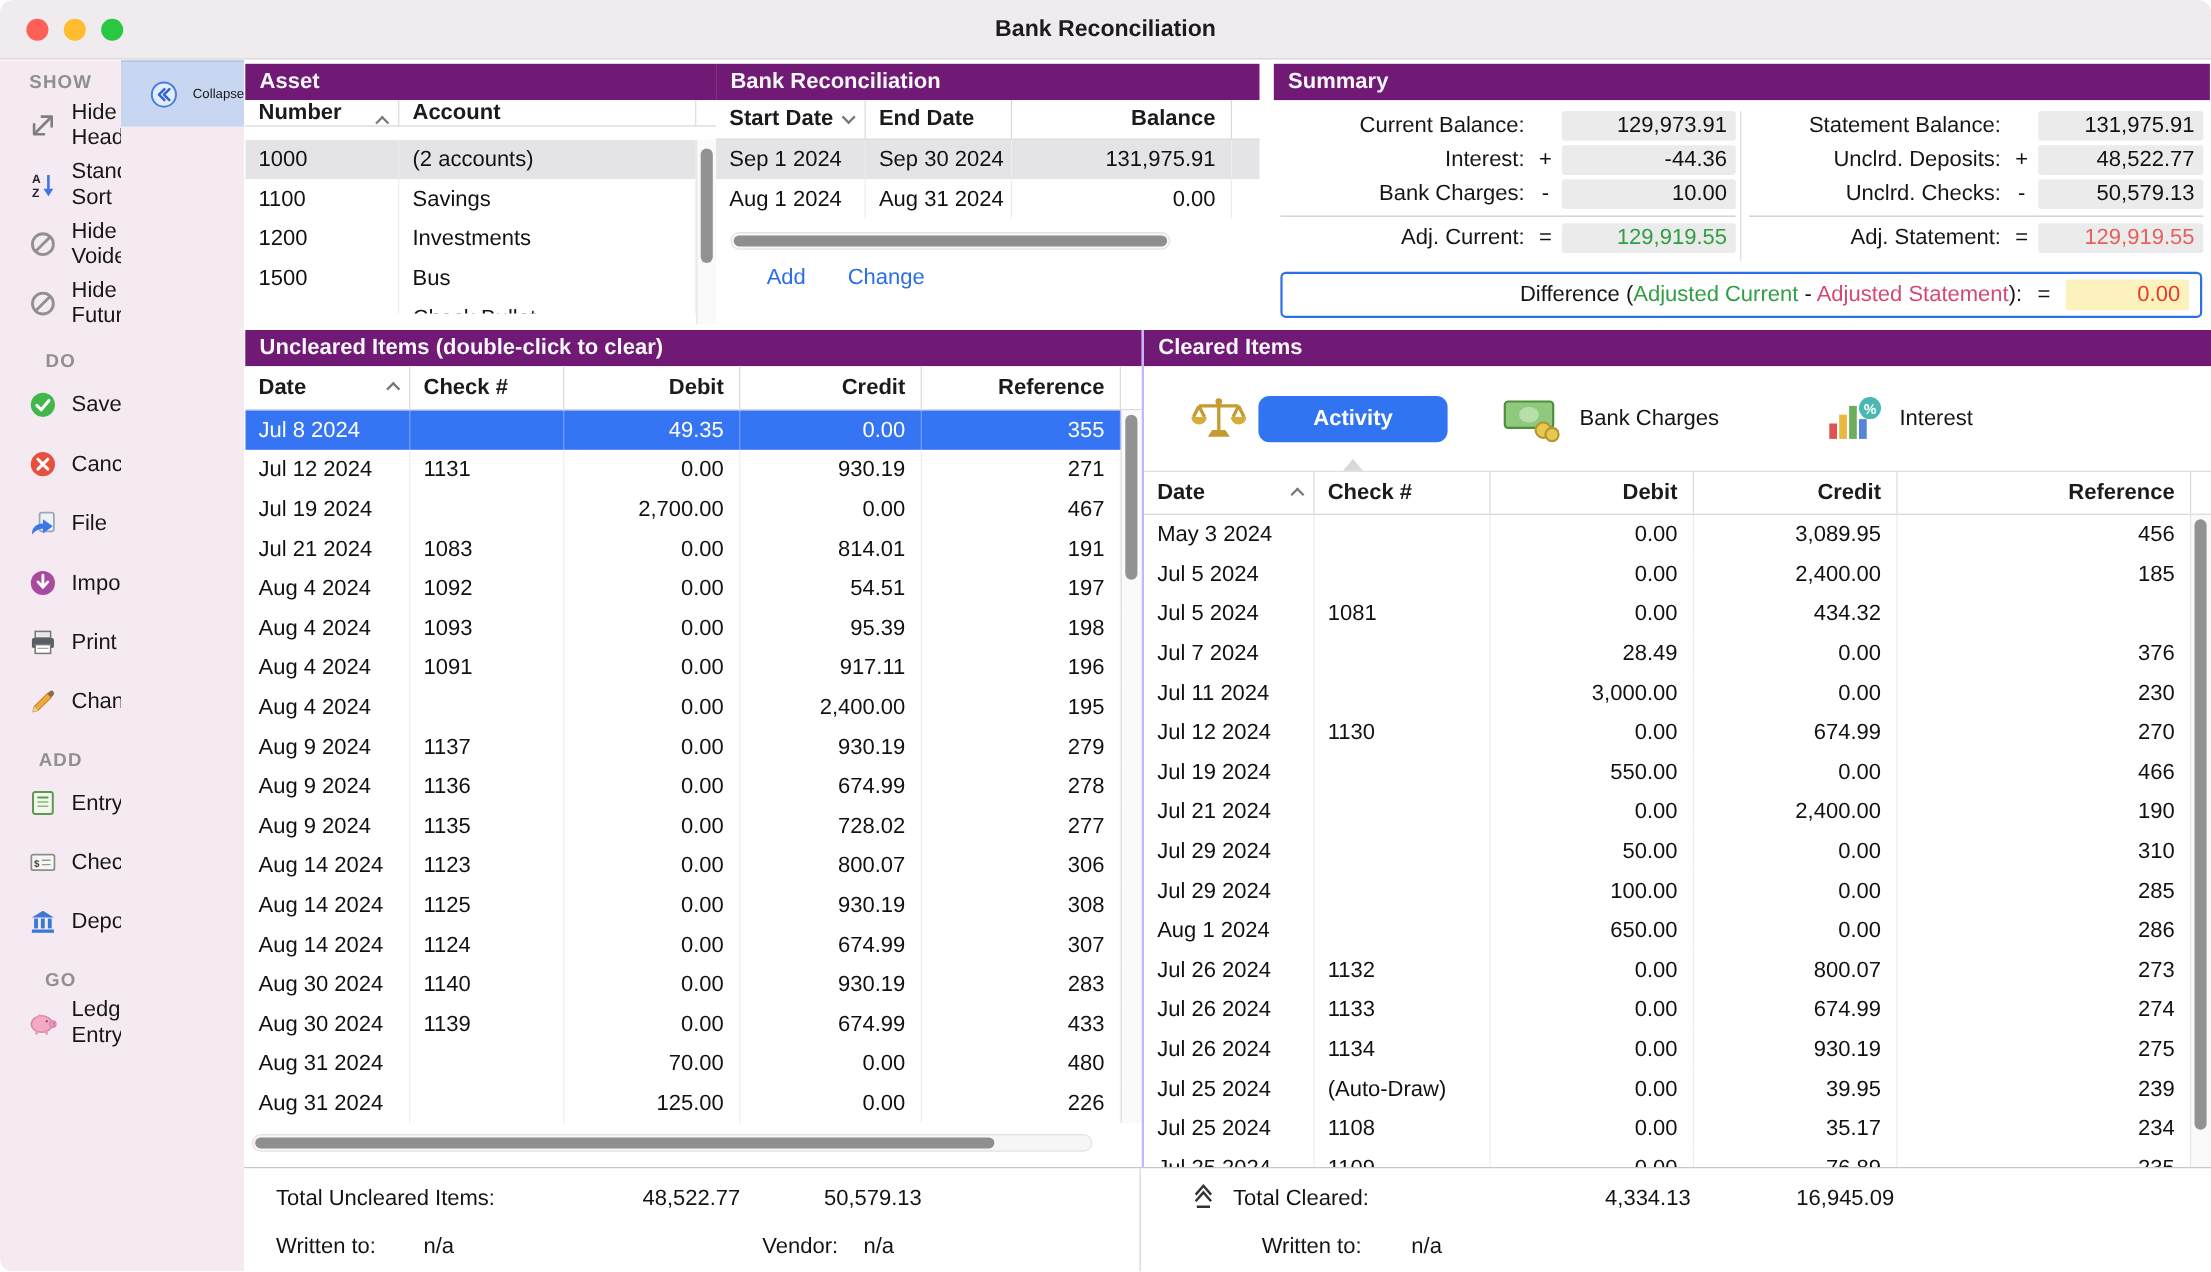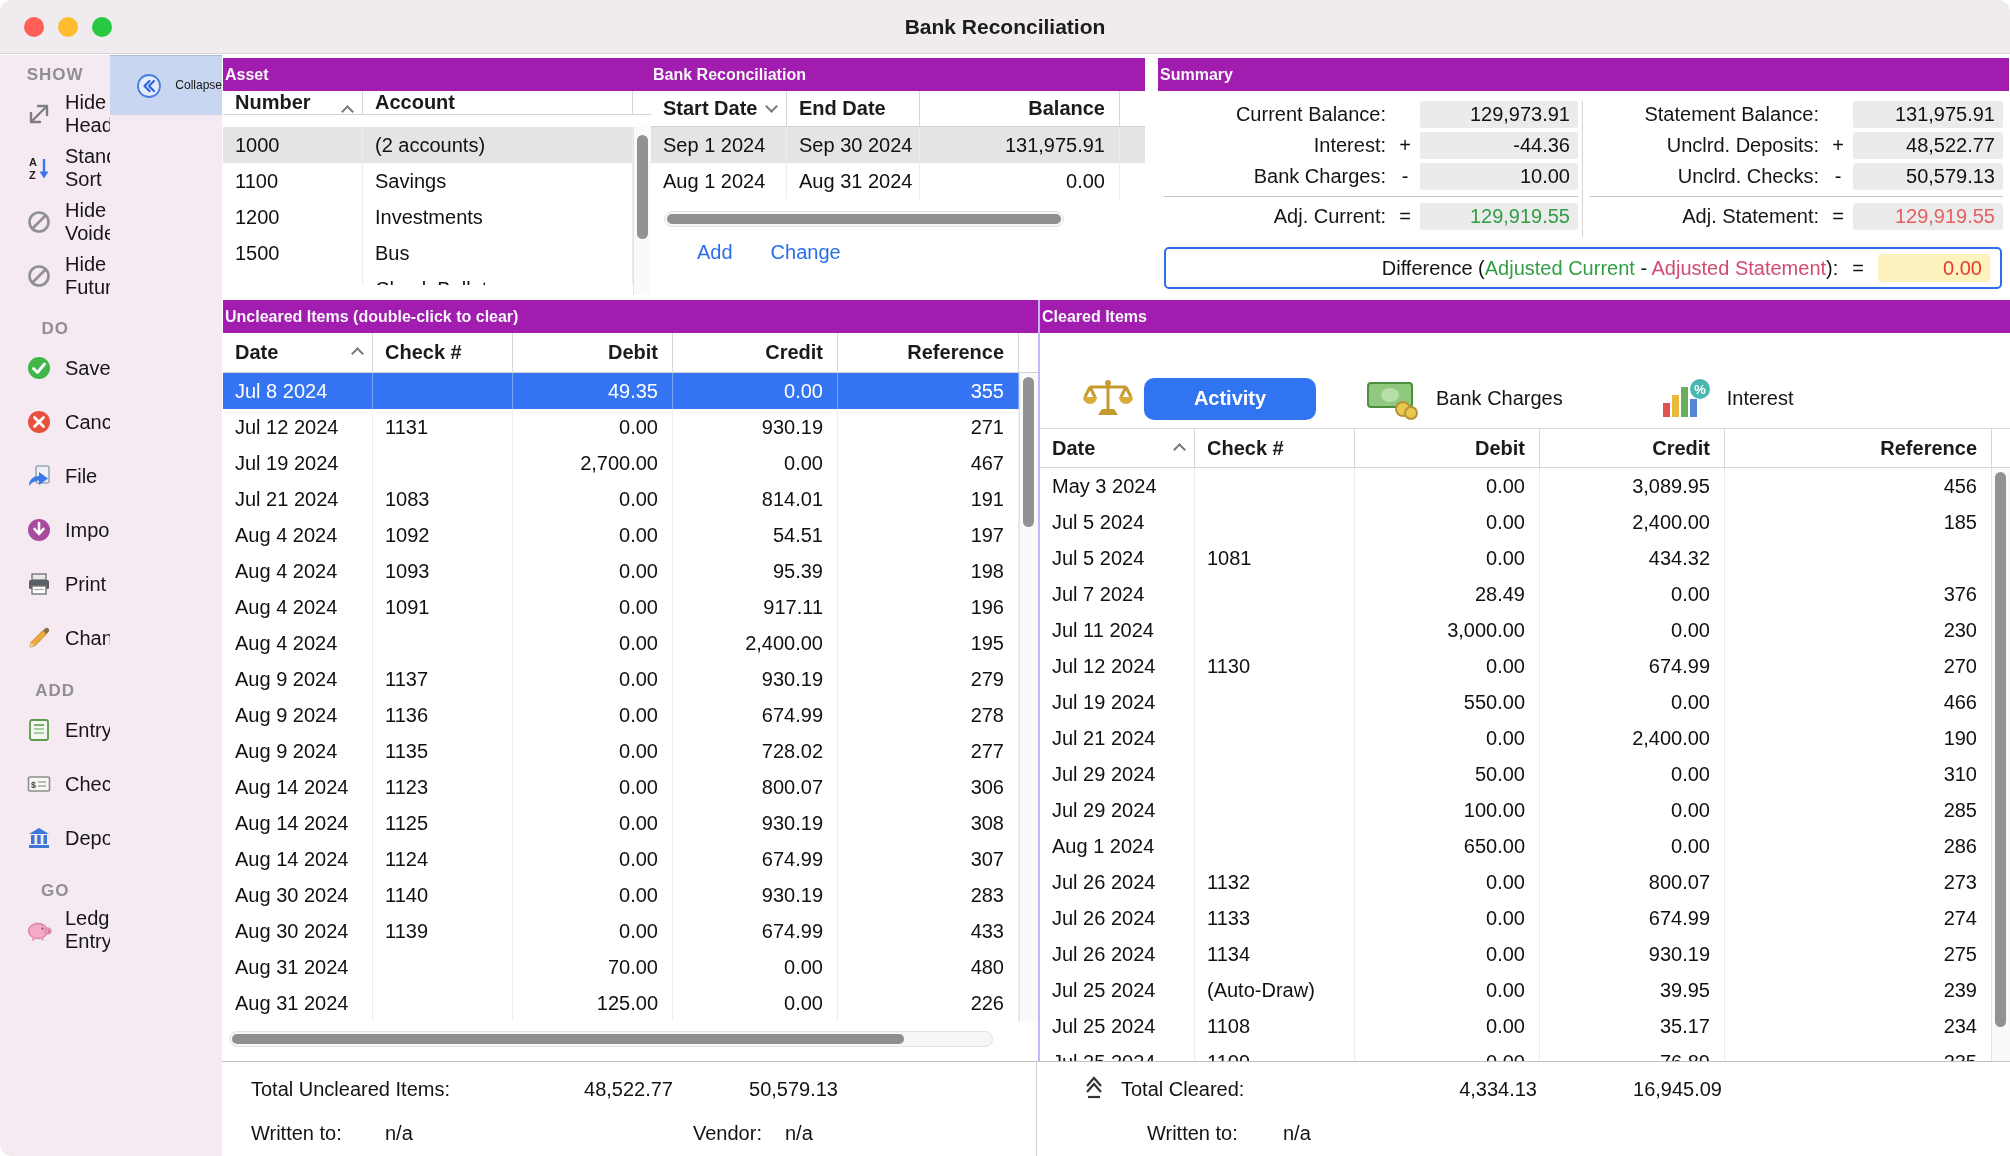--- a/index.html
+++ b/index.html
@@ -22,21 +22,21 @@
   .sb-label{line-height:1.15;}
   .sb-label.wrap{max-width:96px;}
   .sbi{width:26px;height:26px;flex:none;display:flex;}
   .sb-collapse{height:60px;background:#c8d6f1;border-top:1px solid #a9b9d6;display:flex;align-items:center;padding-left:26px;gap:13px;font-size:12px;color:#161616;}
 
   
   .main{position:absolute;top:55px;left:222px;right:0;bottom:0;background:#fff;}
   .top-row{position:absolute;top:3px;left:1px;height:237px;display:flex;}
   .bottom-row{position:absolute;top:245px;left:1px;right:0;height:761px;display:flex;}
   .panel{position:relative;background:#fff;}
-  .phdr{height:33px;background:#a21caf;color:#f4f6f8;font-size:16px;font-weight:bold;display:flex;align-items:center;padding-left:2px;white-space:nowrap;}
+  .phdr{height:33px;background:#701a75;color:#f4f6f8;font-size:20px;font-weight:bold;display:flex;align-items:center;padding-left:13px;white-space:nowrap;}
 
   
   .colhdr{display:flex;border-bottom:1px solid #d2d2d2;position:relative;background:#fff;}
   .hcell{font-weight:bold;font-size:20px;display:flex;align-items:center;padding-left:12px;position:relative;border-right:1px solid #d8d8d8;color:#1b1b1b;white-space:nowrap;}
   .hcell.num{justify-content:flex-end;padding-right:14px;padding-left:0;}
   .hfill{flex:1;border-right:none;}
   .trow{display:flex;height:36px;background:#fff;}
   .tcell{font-size:20px;line-height:36px;padding-left:12px;border-right:1px solid #ececec;white-space:nowrap;overflow:hidden;}
   .tcell.num{text-align:right;padding-right:14px;padding-left:0;}
   .sel-gray{background:#e4e4e7;}
@@ -99,21 +99,21 @@
   .panel-uncleared{width:815px;height:761px;}
   .u-colhdr{height:40px;}
   .u-rows{position:absolute;top:73px;left:0;width:796px;height:648px;overflow:hidden;}
   .u-vscroll{top:73px;right:0;width:19px;height:648px;}
   .u-vscroll .vthumb{top:4px;height:150px;}
   .u-hscroll{position:absolute;left:6px;top:731px;width:764px;}
   .u-hscroll .hthumb{left:2px;width:672px;}
 
   
   .panel-cleared{flex:1;height:761px;border-left:2px solid #c4b5fd;}
-  .tabbar{position:absolute;top:33px;left:0;right:0;height:95px;display:flex;align-items:center;background:#fff;margin-top:18px;}
+  .tabbar{position:absolute;top:33px;left:0;right:0;height:95px;display:flex;align-items:center;background:#fff;}
   .tabicon{display:flex;flex:none;}
   .tab-pill{width:172px;height:42px;border-radius:10px;background:#3174f1;color:#fff;font-size:20px;font-weight:bold;display:flex;align-items:center;justify-content:center;}
   .tab-label{font-size:20px;color:#141414;white-space:nowrap;}
   .tab-tri{position:absolute;left:180px;bottom:-1px;width:0;height:0;border-left:10px solid transparent;border-right:10px solid transparent;border-bottom:12px solid #d9d9d9;}
   .c-colhdr{position:absolute;top:128px;left:0;right:0;height:40px;border-top:1px solid #dcdcdc;}
   .c-rows{position:absolute;top:168px;left:0;width:952px;height:593px;overflow:hidden;}
   .cl-vscroll{top:168px;right:0;bottom:0;width:19px;}
   .cl-vscroll .vthumb{top:4px;height:555px;}
 
   

